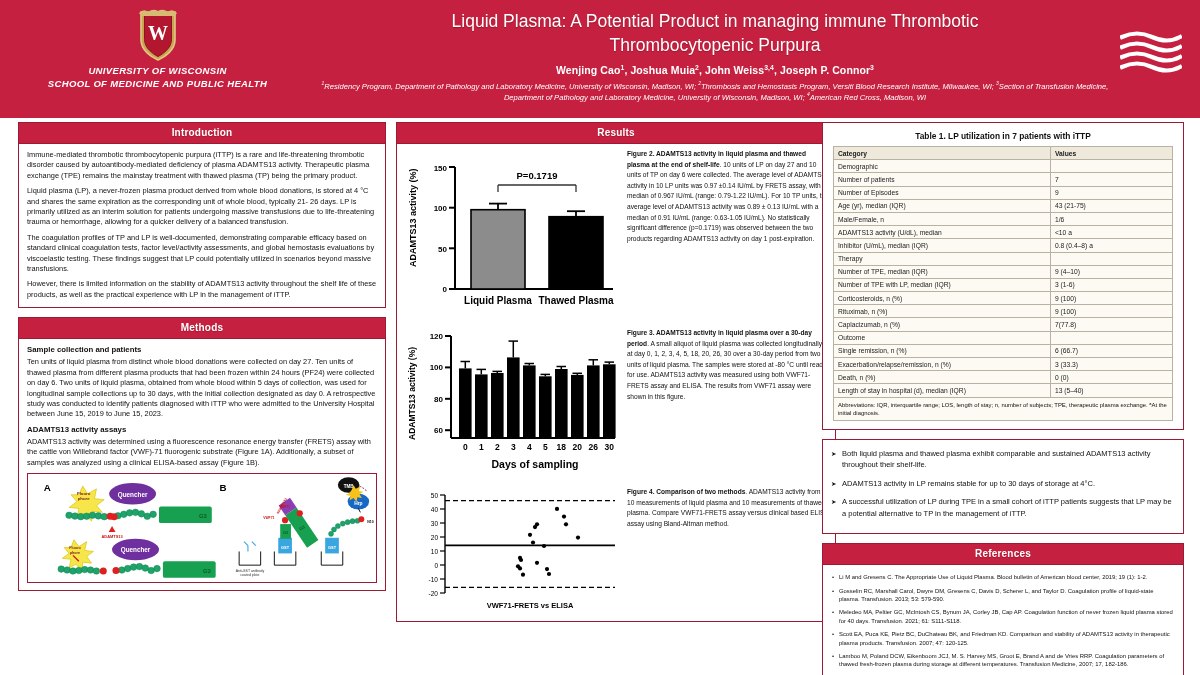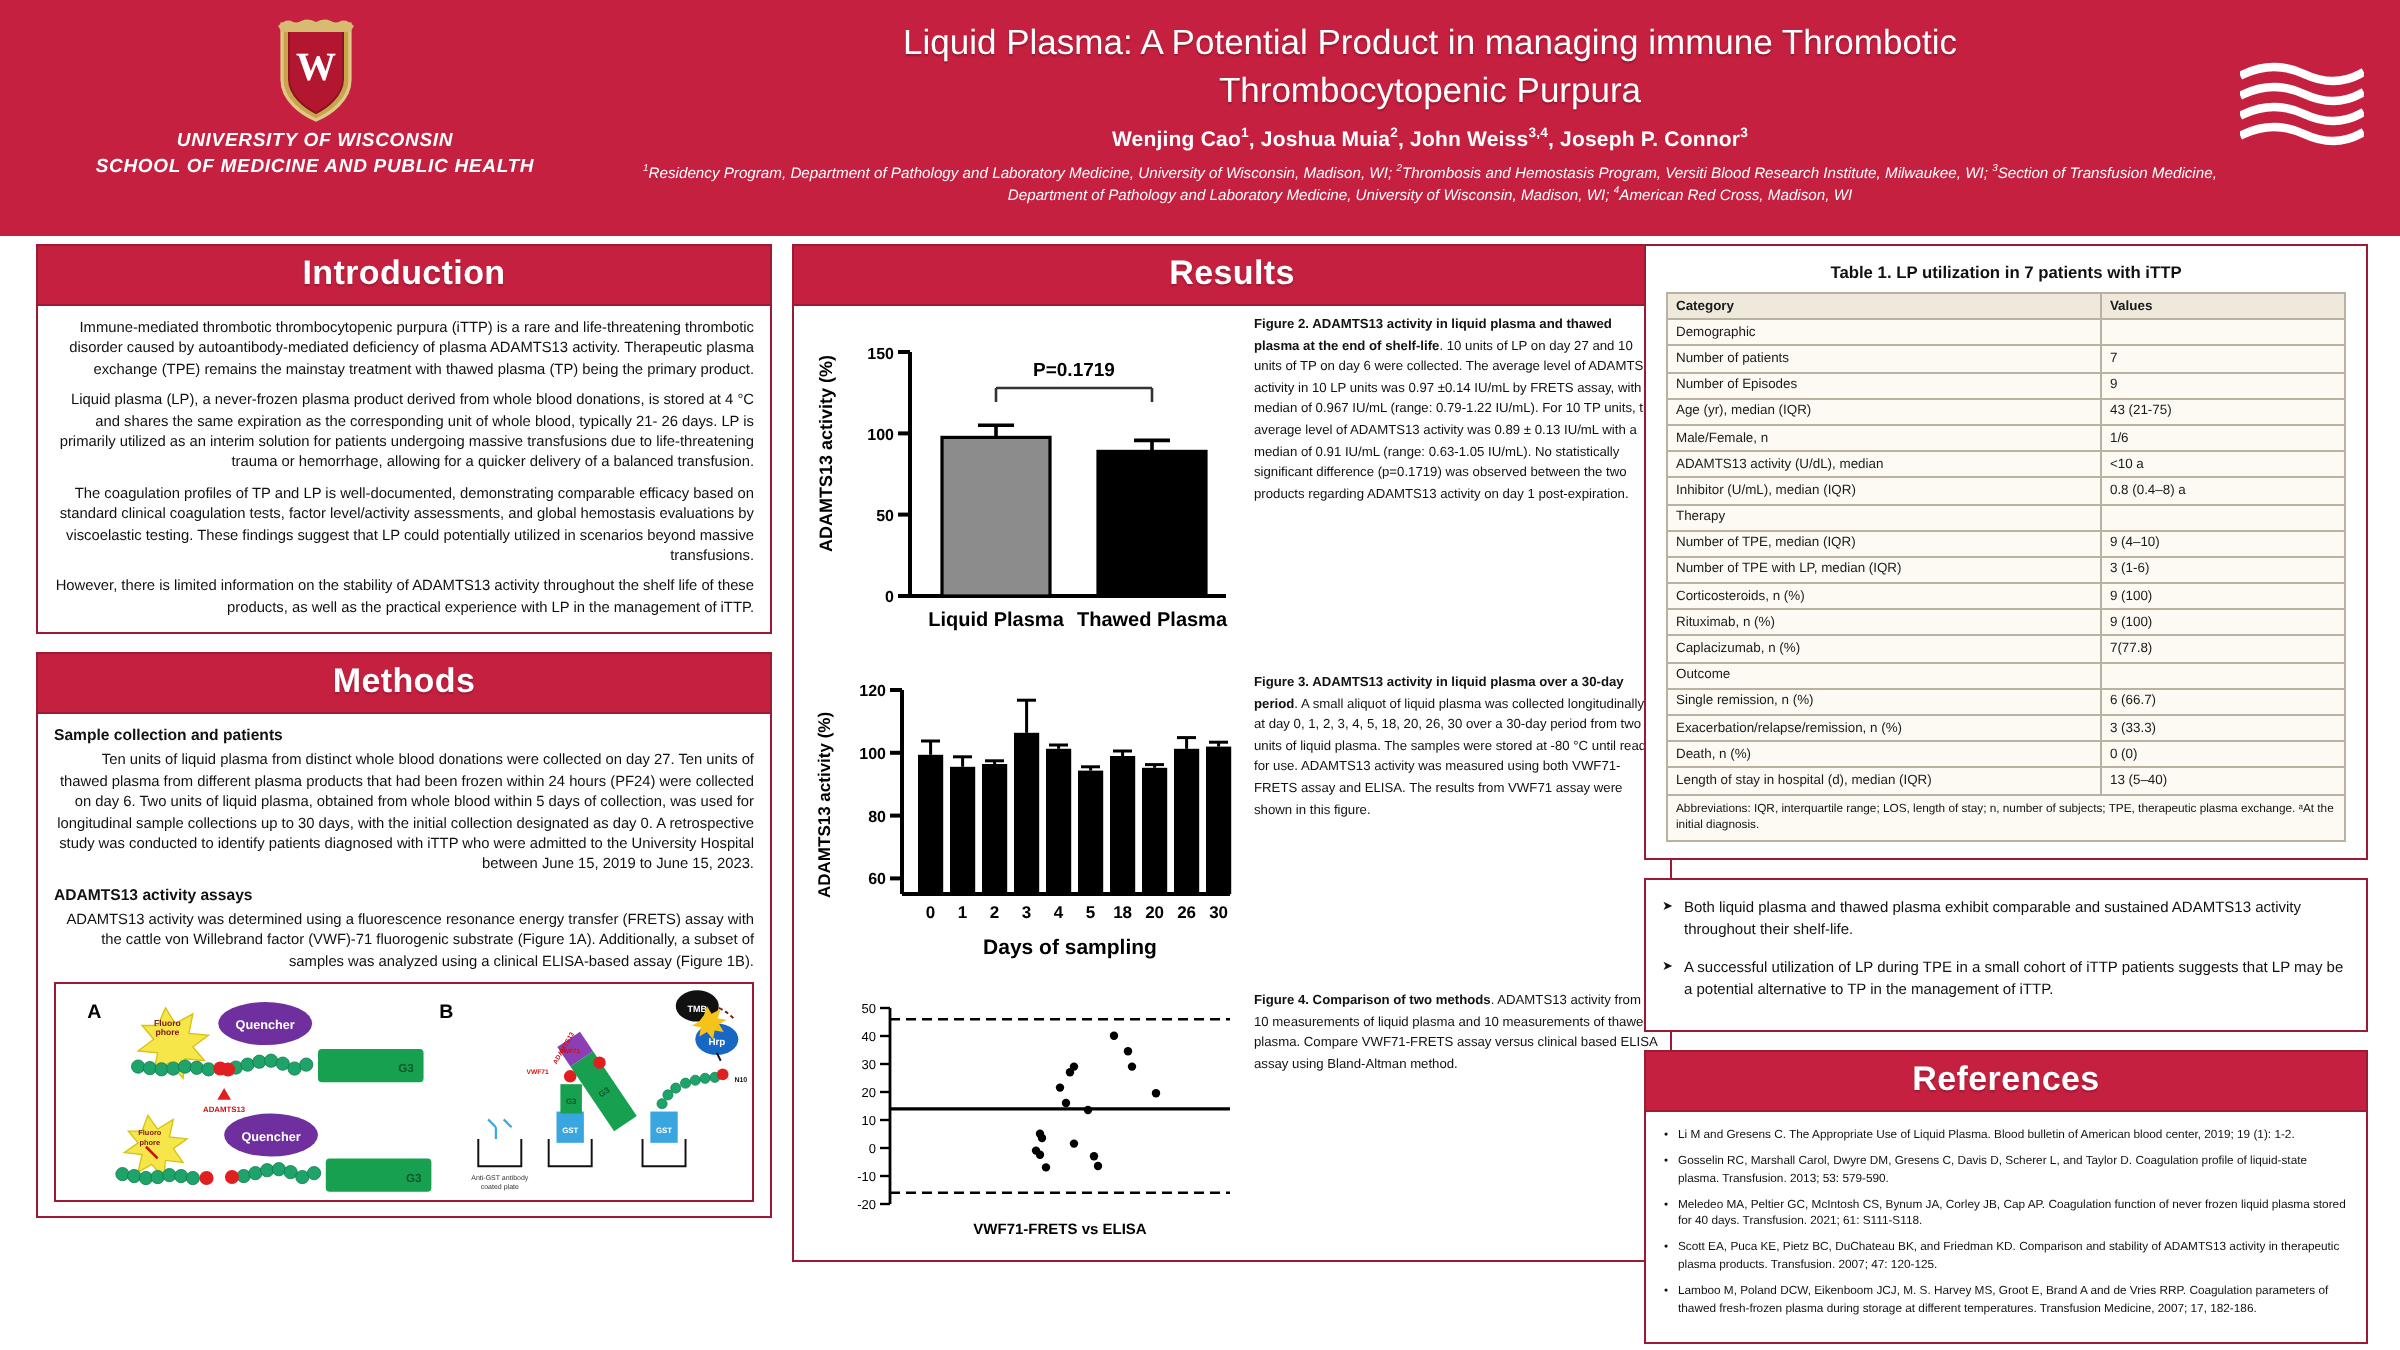--- a/index.html
+++ b/index.html
@@ -40,27 +40,27 @@
   .col-left{left:18px;width:368px;}
   .col-mid{left:396px;width:440px;}
   .col-right{left:822px;width:362px;}
 
   .panel{
     border:1.4px solid #9c1b34;background:#fff;margin-bottom:9px;
     box-sizing:border-box;
   }
   .panel-header{
     background:#c5203f;color:#fff;text-align:center;font-weight:bold;
-    font-size:17px;padding:4px 0 5px 0;letter-spacing:.2px;
+    font-size:10px;padding:4px 0 5px 0;letter-spacing:.2px;
     border-bottom:1.5px solid #9c1b34;
     text-shadow:0 1px 1px rgba(0,0,0,.2);
   }
   .panel-body{padding:6px 8px 7px 8px;}
   .panel-body p{
-    margin:0 0 5px 0;font-size:7.4px;line-height:10.4px;text-align:right;
+    margin:0 0 5px 0;font-size:7.4px;line-height:10.4px;text-align:left;
   }
   .panel-body p:last-child{margin-bottom:0;}
   .sub-head{font-size:7.8px;font-weight:bold;margin:0 0 3px 0;}
 
   
   .fig1-box{border:1px solid #9c1b34;margin-top:5px;height:108px;position:relative;background:#fff;}
 
   
   .fig-row{display:flex;align-items:flex-start;padding:5px 6px 6px 6px;}
   .fig-graphic{flex:0 0 auto;}
@@ -546,20 +546,21 @@
           </tbody>
         </table>
         <div class="t1-foot">Abbreviations: IQR, interquartile range; LOS, length of stay; n, number of subjects; TPE, therapeutic plasma exchange. ᵃAt the initial diagnosis.</div>
       </div>
     </div>
 
     <div class="panel">
       <div class="panel-body concl">
         <ul>
           <li>Both liquid plasma and thawed plasma exhibit comparable and sustained ADAMTS13 activity throughout their shelf-life.</li>
+          <li>ADAMTS13 activity in LP remains stable for up to 30 days of storage at 4°C.</li>
           <li>A successful utilization of LP during TPE in a small cohort of iTTP patients suggests that LP may be a potential alternative to TP in the management of iTTP.</li>
         </ul>
       </div>
     </div>
 
     <div class="panel">
       <div class="panel-header">References</div>
       <div class="panel-body refs">
         <ul>
           <li>Li M and Gresens C. The Appropriate Use of Liquid Plasma. Blood bulletin of American blood center, 2019; 19 (1): 1-2.</li>

